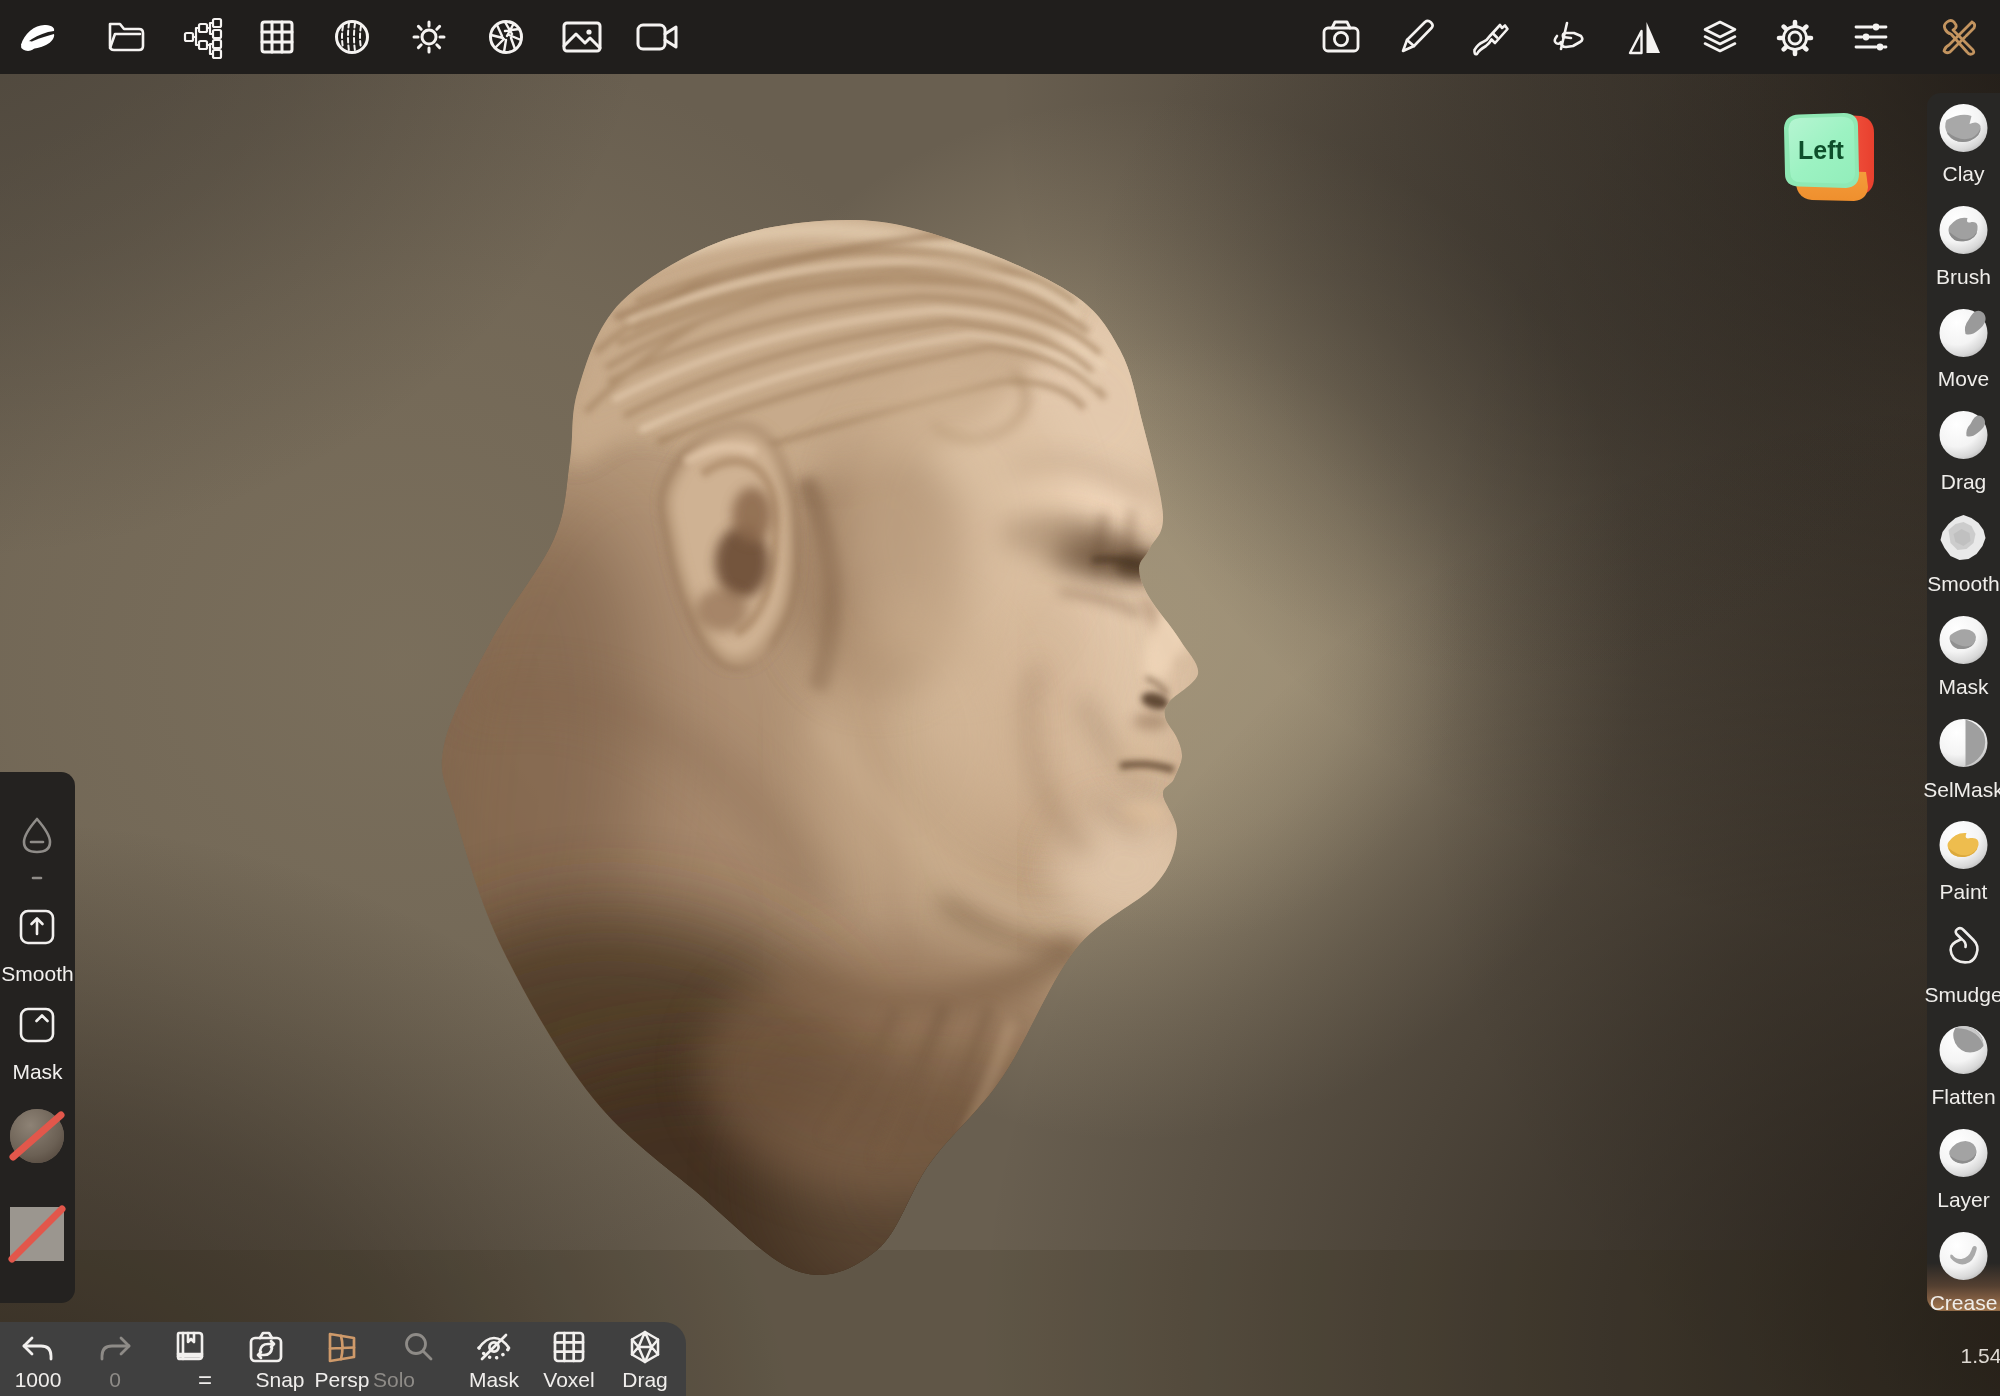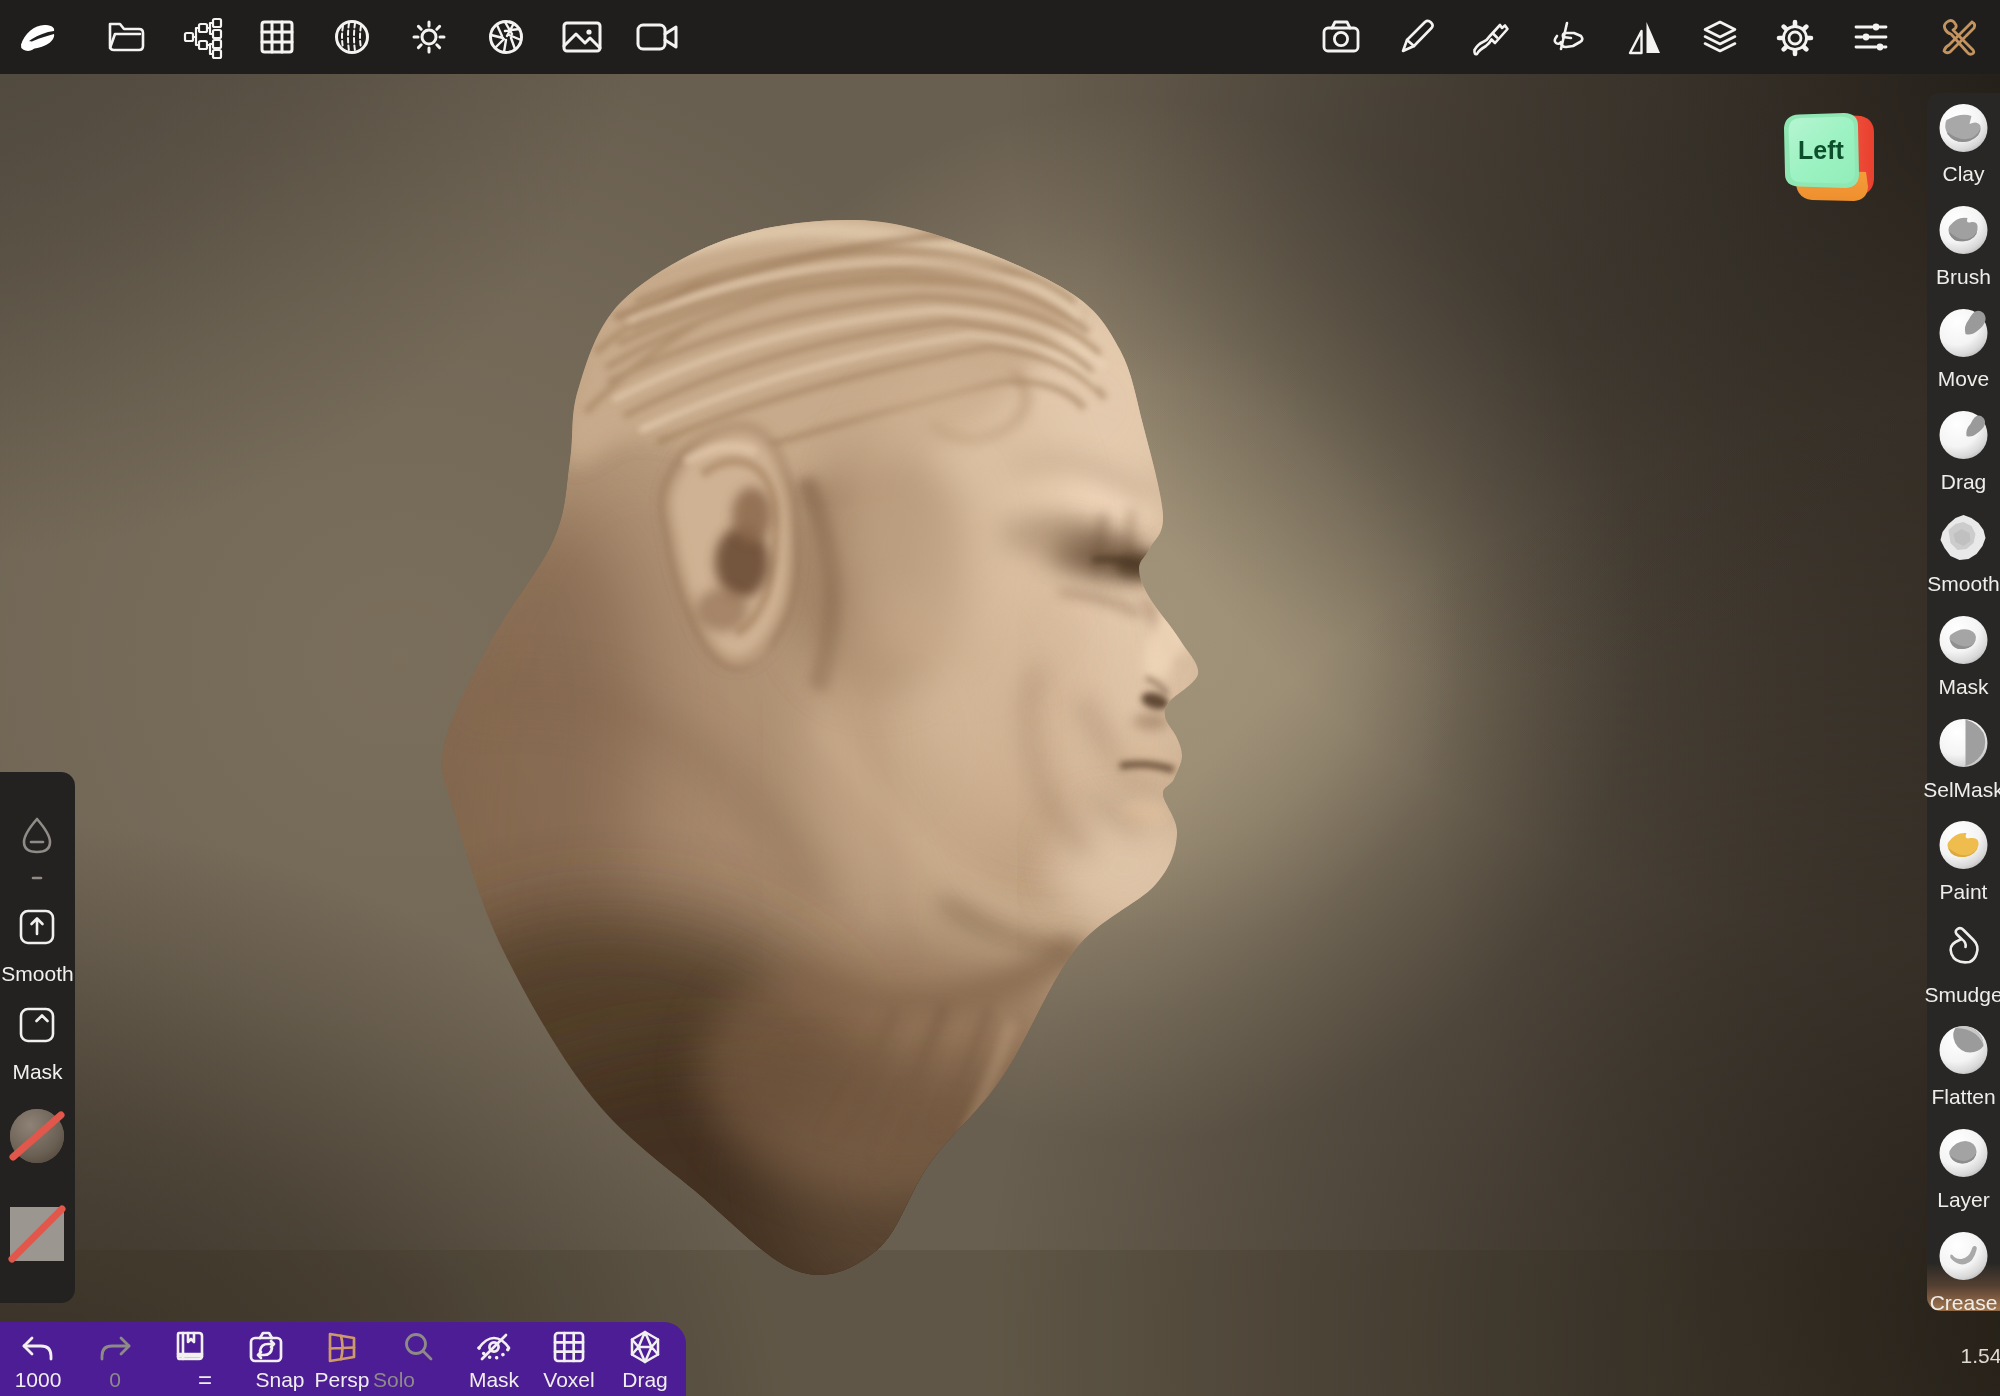--- a/index.html
+++ b/index.html
@@ -6,21 +6,21 @@
 #stage{position:relative;width:2000px;height:1396px;overflow:hidden;font-family:"Liberation Sans",sans-serif;}
 #bg{position:absolute;left:0;top:0;width:2000px;height:1396px;}
 #topbar{position:absolute;left:0;top:0;width:2000px;height:74px;background:#201e1c;}
 #stats{position:absolute;left:121px;top:105px;color:#d6d2ca;font-size:20px;line-height:27.5px;}
 #stats .b{color:#e2dfd8;}
 #cube{position:absolute;left:1782px;top:112px;}
 #leftpanel{position:absolute;left:0px;top:772px;width:75px;height:531px;background:#242220;border-radius:0 14px 14px 0;}
 #rightpanel{position:absolute;left:1927px;top:93px;width:66px;height:1218px;}
 #rpbg{position:absolute;left:0;top:0;width:73px;height:1218px;background:linear-gradient(to bottom,#282725 0px,#282725 1170px,#544031 1193px,#7d5b41 1205px,#a0764f 1216px,#8a6544 1218px);border-radius:14px 0 0 14px;}
 .tool{position:absolute;left:-6px;width:85px;text-align:center;color:#efedea;font-size:21px;}
-#bottombar{position:absolute;left:0;top:1322px;width:686px;height:74px;background:#4c1d95;border-radius:0 22px 0 0;}
+#bottombar{position:absolute;left:0;top:1322px;width:686px;height:74px;background:#404040;border-radius:0 22px 0 0;}
 .blab{position:absolute;top:58px;transform:translate(-50%,-50%);color:#f0eeec;font-size:21px;white-space:nowrap;}
 .gray{color:#8e8b87;}
 #ver{position:absolute;left:1962px;top:1356px;transform:translate(-50%,-50%);color:#ded9d2;font-size:21px;margin-left:19px;}
 </style>
 </head>
 <body>
 <div id="stage">
 <svg id="bg" width="2000" height="1396" viewBox="0 0 2000 1396">
   <defs>
     <radialGradient id="g1" cx="0.5" cy="0.5" r="0.5">

